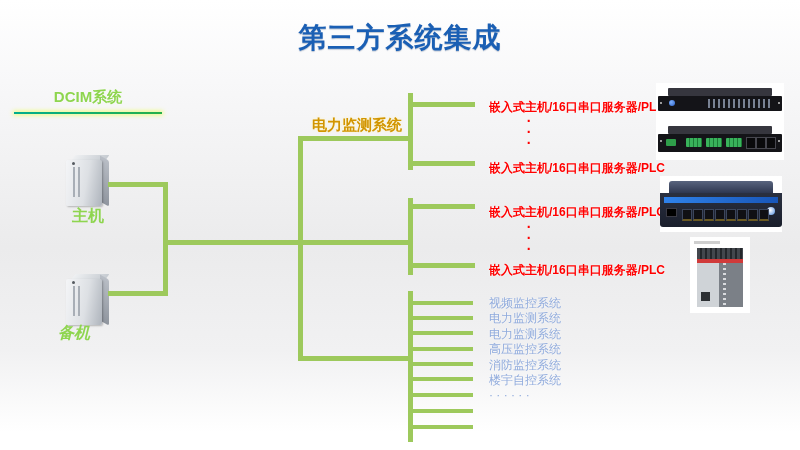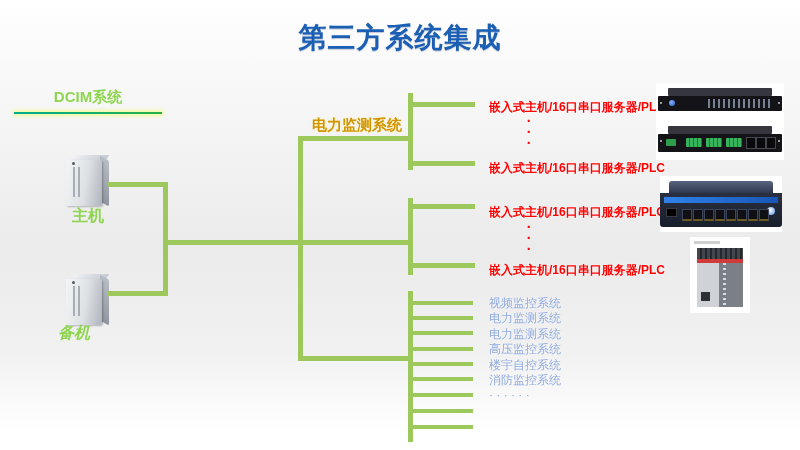--- a/index.html
+++ b/index.html
@@ -138,22 +138,22 @@
   <div class="abs vdots" style="top:222px;">·
 ·
 ·</div>
   <div class="abs red-label" style="top:262px;">嵌入式主机/16口串口服务器/PLC</div>
 
   <div class="abs subsys">
     <div>视频监控系统</div>
     <div>电力监测系统</div>
     <div>电力监测系统</div>
     <div>高压监控系统</div>
+    <div>消防监控系统</div>
     <div>楼宇自控系统</div>
-    <div>消防监控系统</div>
     <div>· · · · · ·</div>
   </div>
 
   <div class="abs card" style="left:656px;top:83px;width:128px;height:77px;">
     <div class="rack" style="top:5px;">
       <div class="band"></div>
       <div class="face">
         <span class="screw" style="left:2px;"></span>
           <span class="screw" style="right:2px;"></span>
         <div class="logo"></div>

